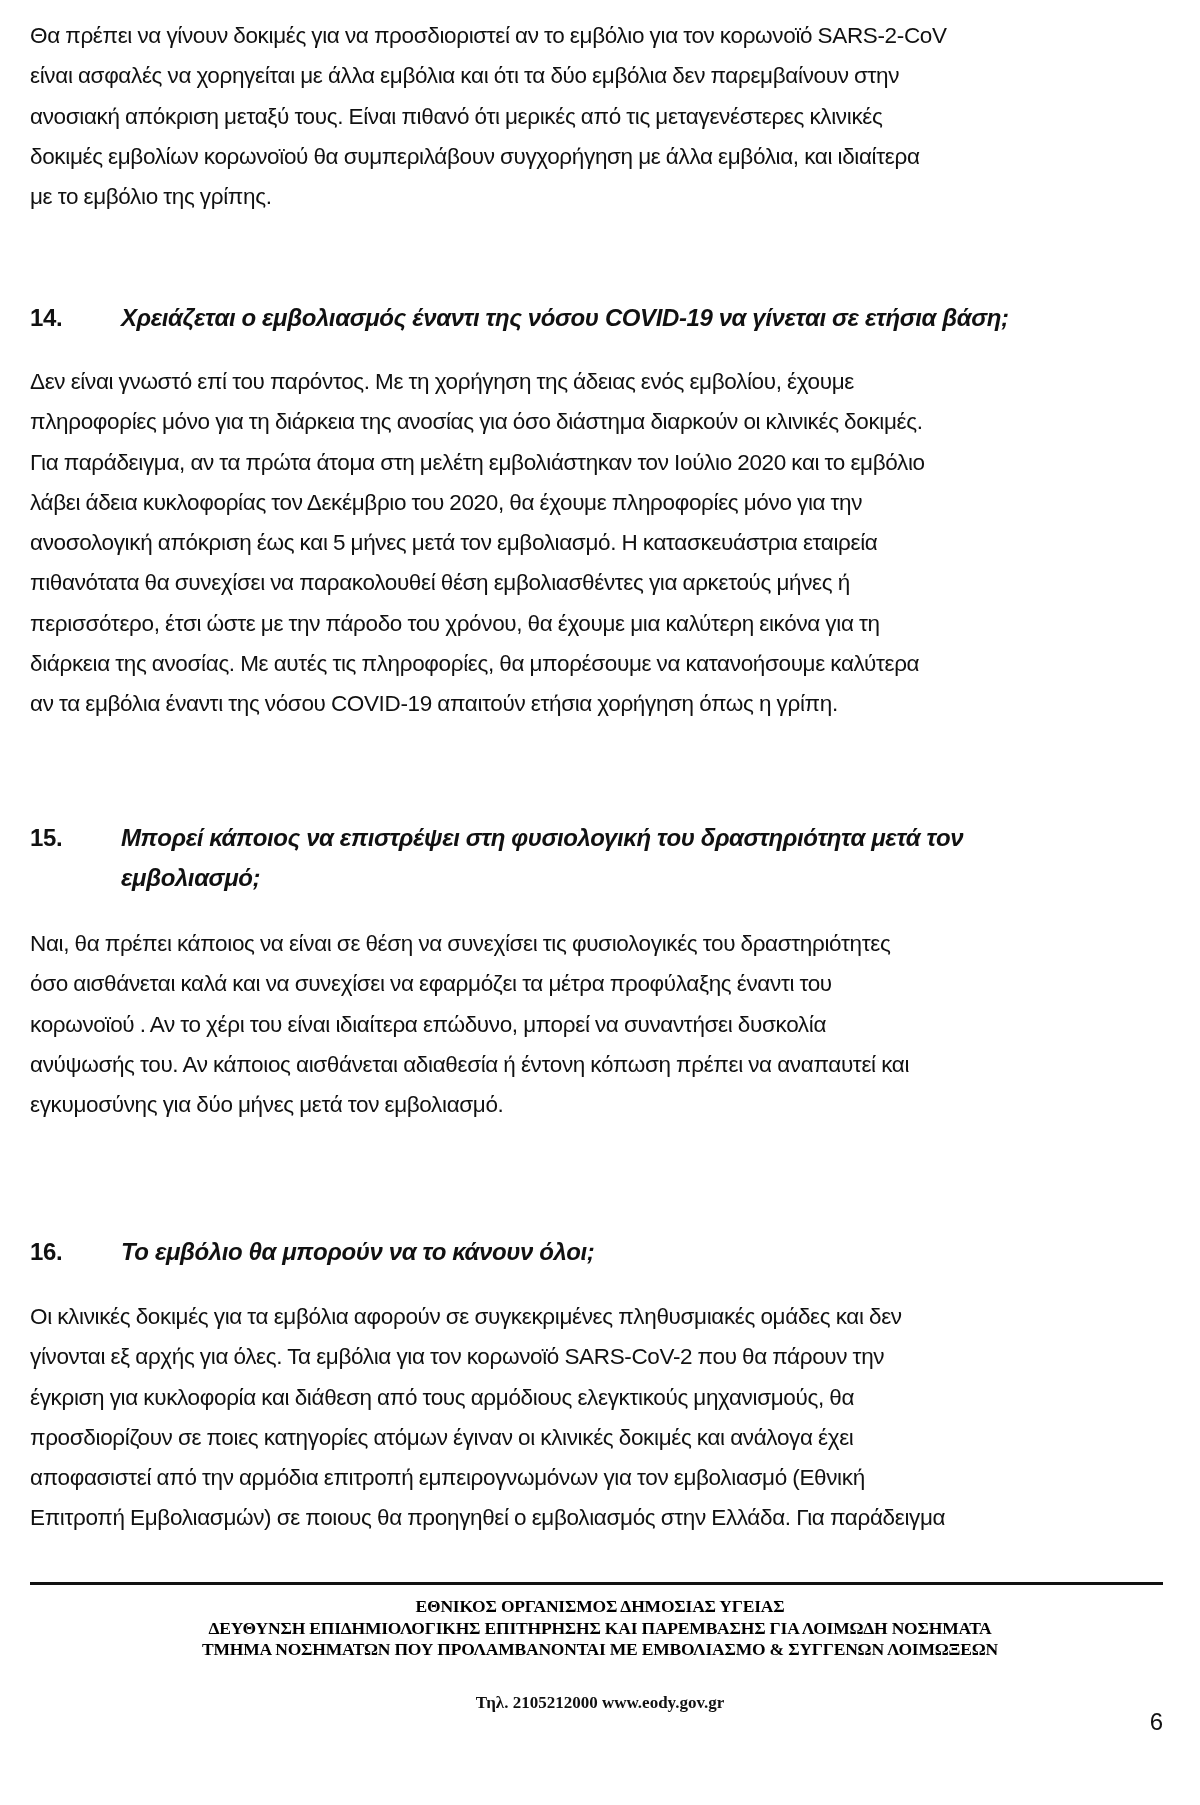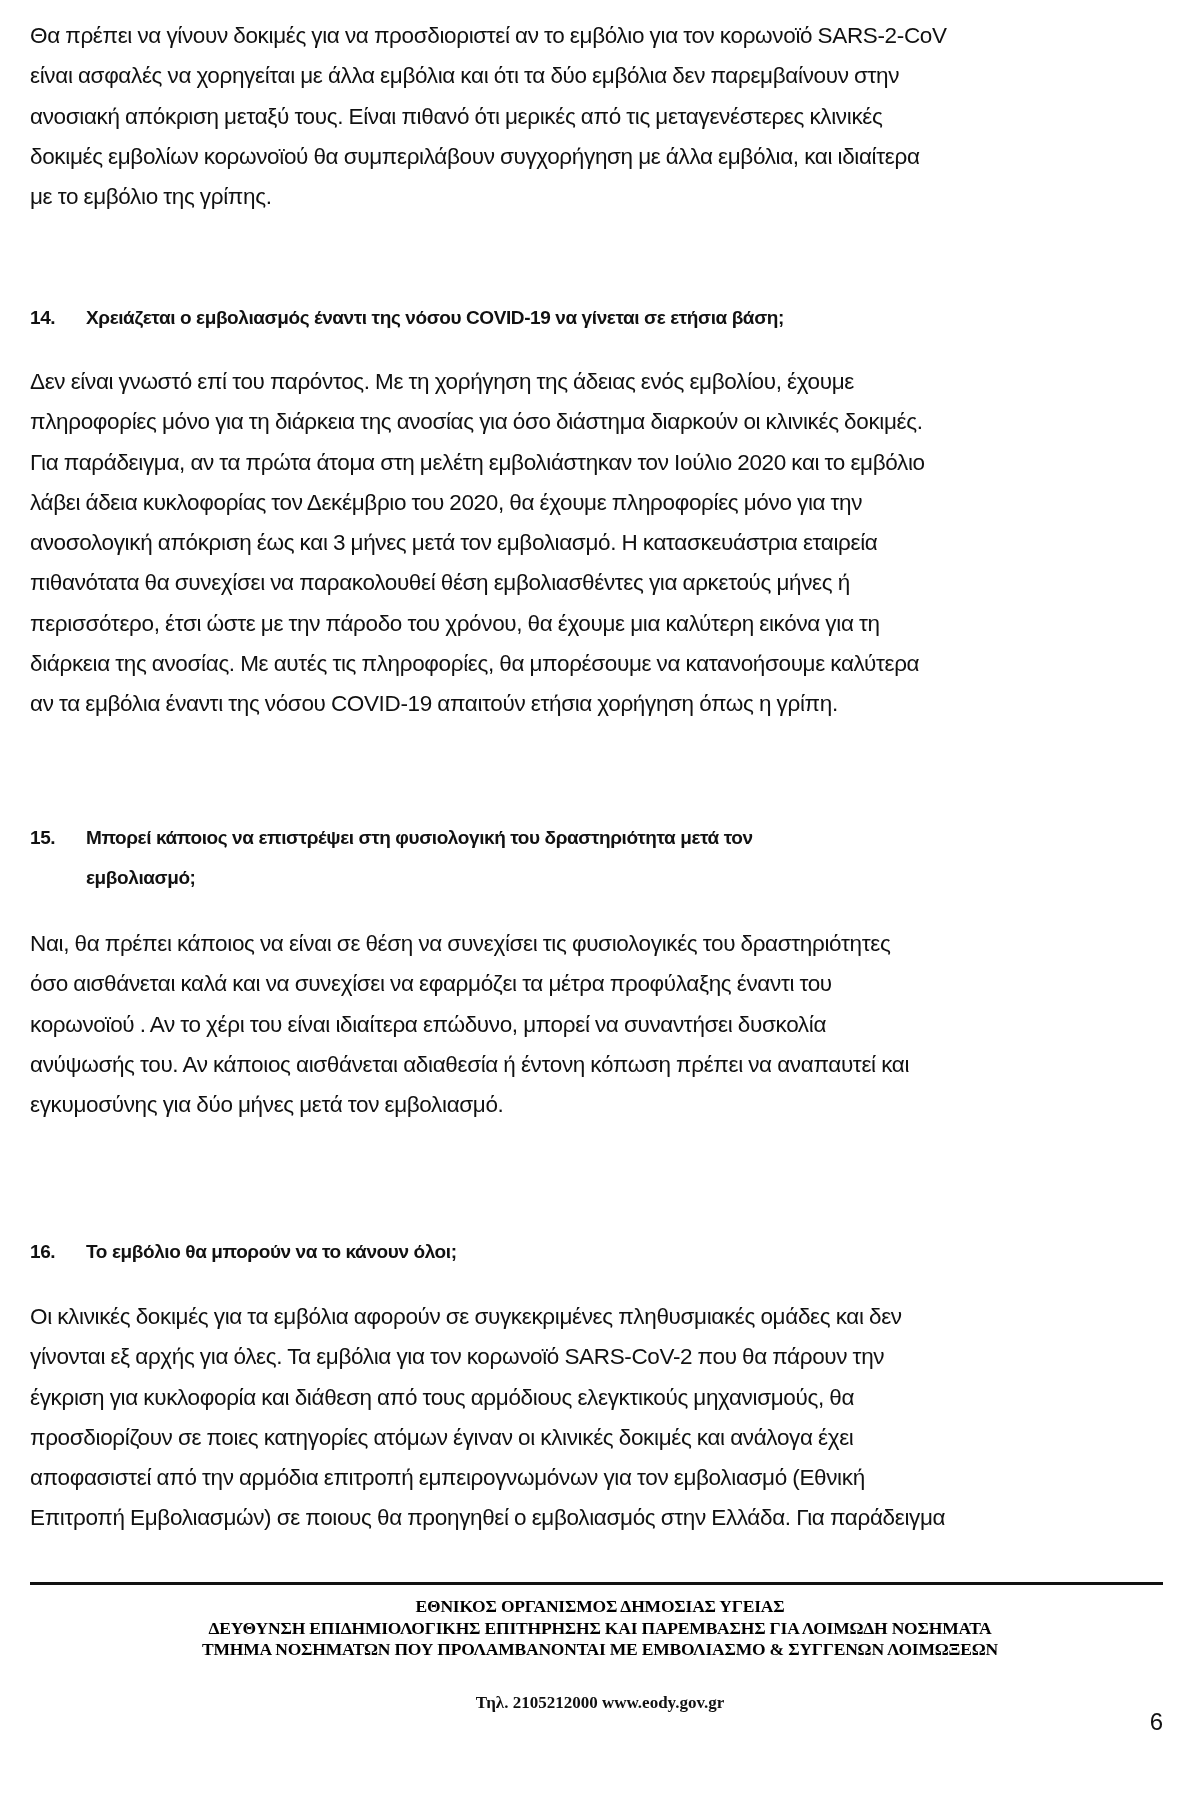--- a/index.html
+++ b/index.html
@@ -2,24 +2,24 @@
 <html><head>
 <meta charset="utf-8">
 <style>
   html, body { margin: 0; padding: 0; background: #ffffff; }
   body { width: 1200px; height: 1805px; position: relative; overflow: hidden;
          font-family: "Liberation Sans", "DejaVu Sans", sans-serif; color: #111; }
   .page { position: absolute; left: 0; top: 0; width: 1200px; height: 1805px; }
   .para { position: absolute; left: 30px; width: 1150px; font-size: 22.5px; line-height: 40.3px;
           letter-spacing: -0.35px; word-spacing: -0.5px; }
   .para .line { display: block; white-space: nowrap; }
-  .heading { position: absolute; left: 30px; width: 1150px; font-size: 19px; font-weight: bold;
+  .heading { position: absolute; left: 30px; width: 1150px; font-size: 24px; font-weight: bold;
              line-height: 40.3px; letter-spacing: -0.4px; }
   .heading .num { position: absolute; left: 0; top: 0; }
-  .heading .txt { display: block; margin-left: 56px; }
+  .heading .txt { display: block; margin-left: 91px; font-style: italic; }
   .heading .txt .line { display: block; white-space: nowrap; }
   .rule { position: absolute; left: 30px; width: 1133px; top: 1582px; height: 3px; background: #111; }
   .footer { position: absolute; left: 0; width: 1200px; text-align: center;
             font-family: "Liberation Serif", "DejaVu Serif", serif; font-weight: bold; }
   .org { top: 1596px; font-size: 17.5px; line-height: 21.5px; color: #000000; letter-spacing: -0.2px; }
   .org .line { display: block; }
   .contact { top: 1693px; font-size: 17px; color: #111; }
   .pagenum { position: absolute; right: 37px; top: 1708px; font-size: 24px; color: #111;
              font-family: "Liberation Sans", sans-serif; }
 </style>
@@ -40,21 +40,21 @@
     <span class="num">14.</span>
     <span class="txt">
       <span class="line">Χρειάζεται ο εμβολιασμός έναντι της νόσου COVID-19 να γίνεται σε ετήσια βάση;</span>
     </span>
   </div>
   <div class="para" style="top:362px">
     <span class="line">Δεν είναι γνωστό επί του παρόντος. Με τη χορήγηση της άδειας ενός εμβολίου, έχουμε</span>
     <span class="line">πληροφορίες μόνο για τη διάρκεια της ανοσίας για όσο διάστημα διαρκούν οι κλινικές δοκιμές.</span>
     <span class="line">Για παράδειγμα, αν τα πρώτα άτομα στη μελέτη εμβολιάστηκαν τον Ιούλιο 2020 και το εμβόλιο</span>
     <span class="line">λάβει άδεια κυκλοφορίας τον Δεκέμβριο του 2020, θα έχουμε πληροφορίες μόνο για την</span>
-    <span class="line">ανοσολογική απόκριση έως και 3 μήνες μετά τον εμβολιασμό. Η κατασκευάστρια εταιρεία</span>
+    <span class="line">ανοσολογική απόκριση έως και 5 μήνες μετά τον εμβολιασμό. Η κατασκευάστρια εταιρεία</span>
     <span class="line">πιθανότατα θα συνεχίσει να παρακολουθεί θέση εμβολιασθέντες για αρκετούς μήνες ή</span>
     <span class="line">περισσότερο, έτσι ώστε με την πάροδο του χρόνου, θα έχουμε μια καλύτερη εικόνα για τη</span>
     <span class="line">διάρκεια της ανοσίας. Με αυτές τις πληροφορίες, θα μπορέσουμε να κατανοήσουμε καλύτερα</span>
     <span class="line">αν τα εμβόλια έναντι της νόσου COVID-19 απαιτούν ετήσια χορήγηση όπως η γρίπη.</span>
   </div>
 
   <div class="heading" style="top:818px">
     <span class="num">15.</span>
     <span class="txt">
       <span class="line">Μπορεί κάποιος να επιστρέψει στη φυσιολογική του δραστηριότητα μετά τον</span>

